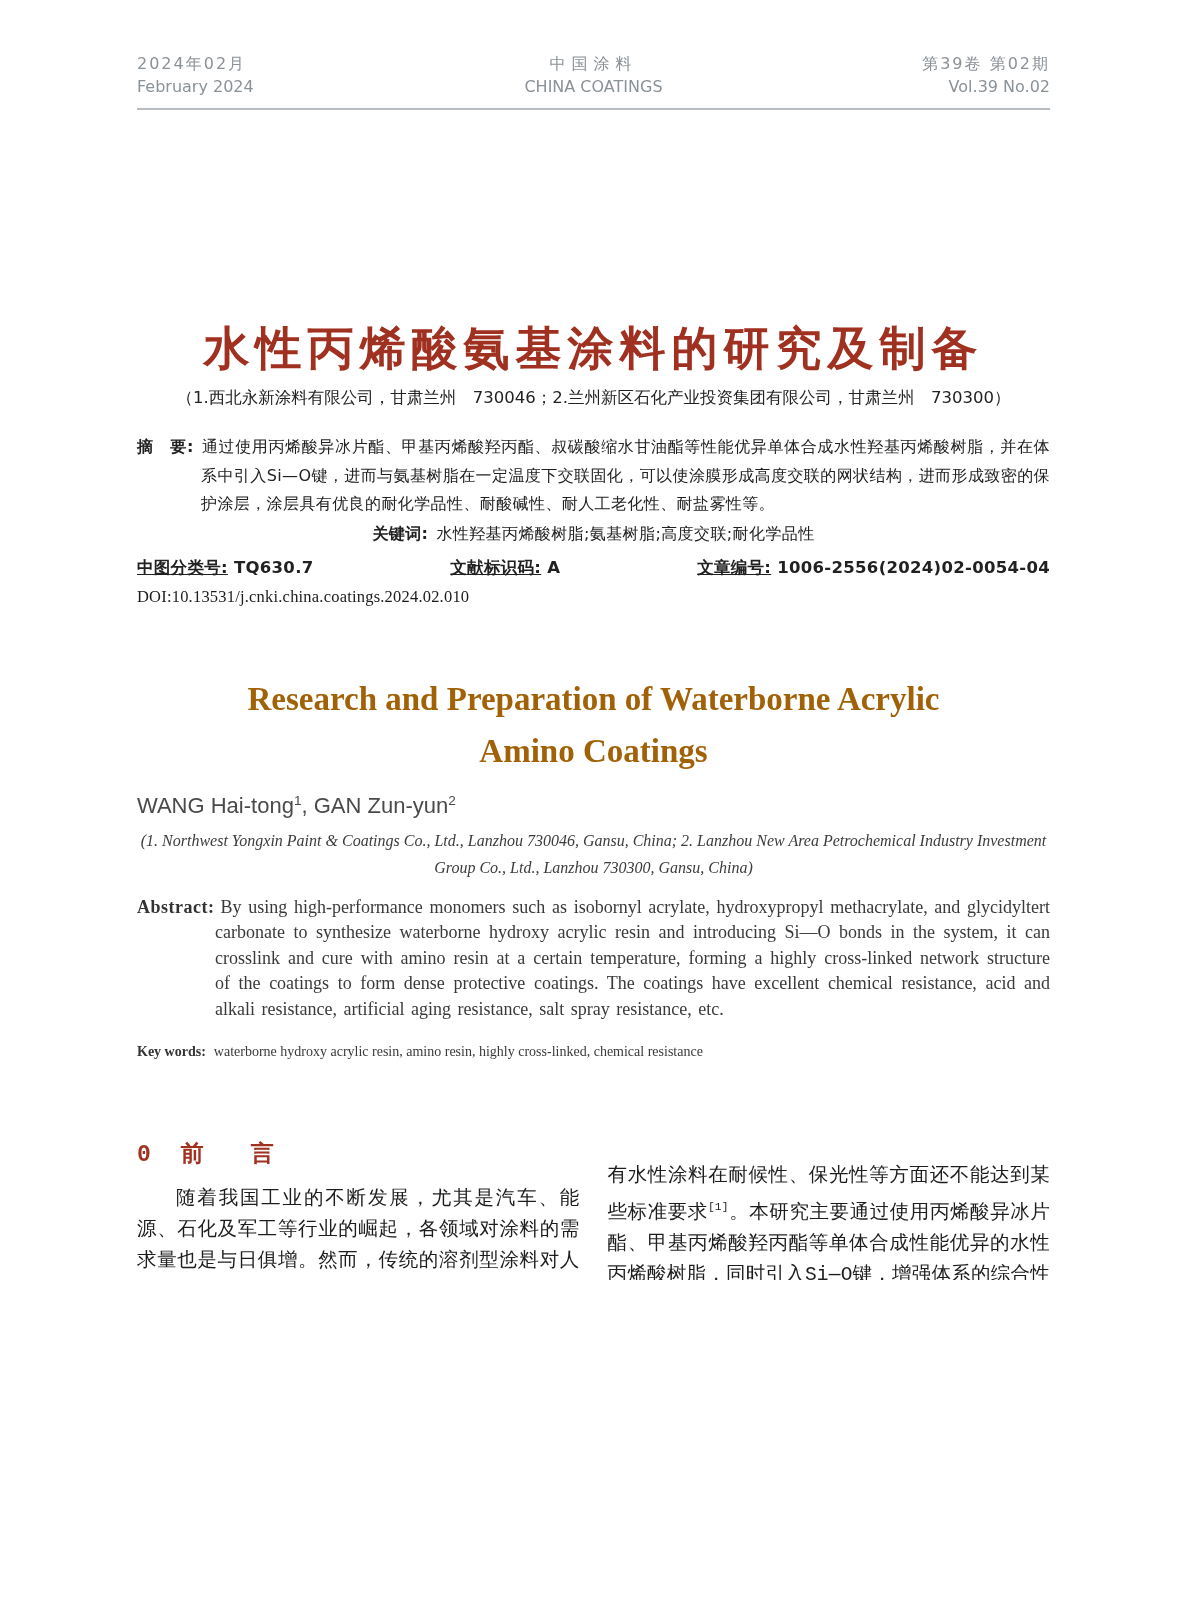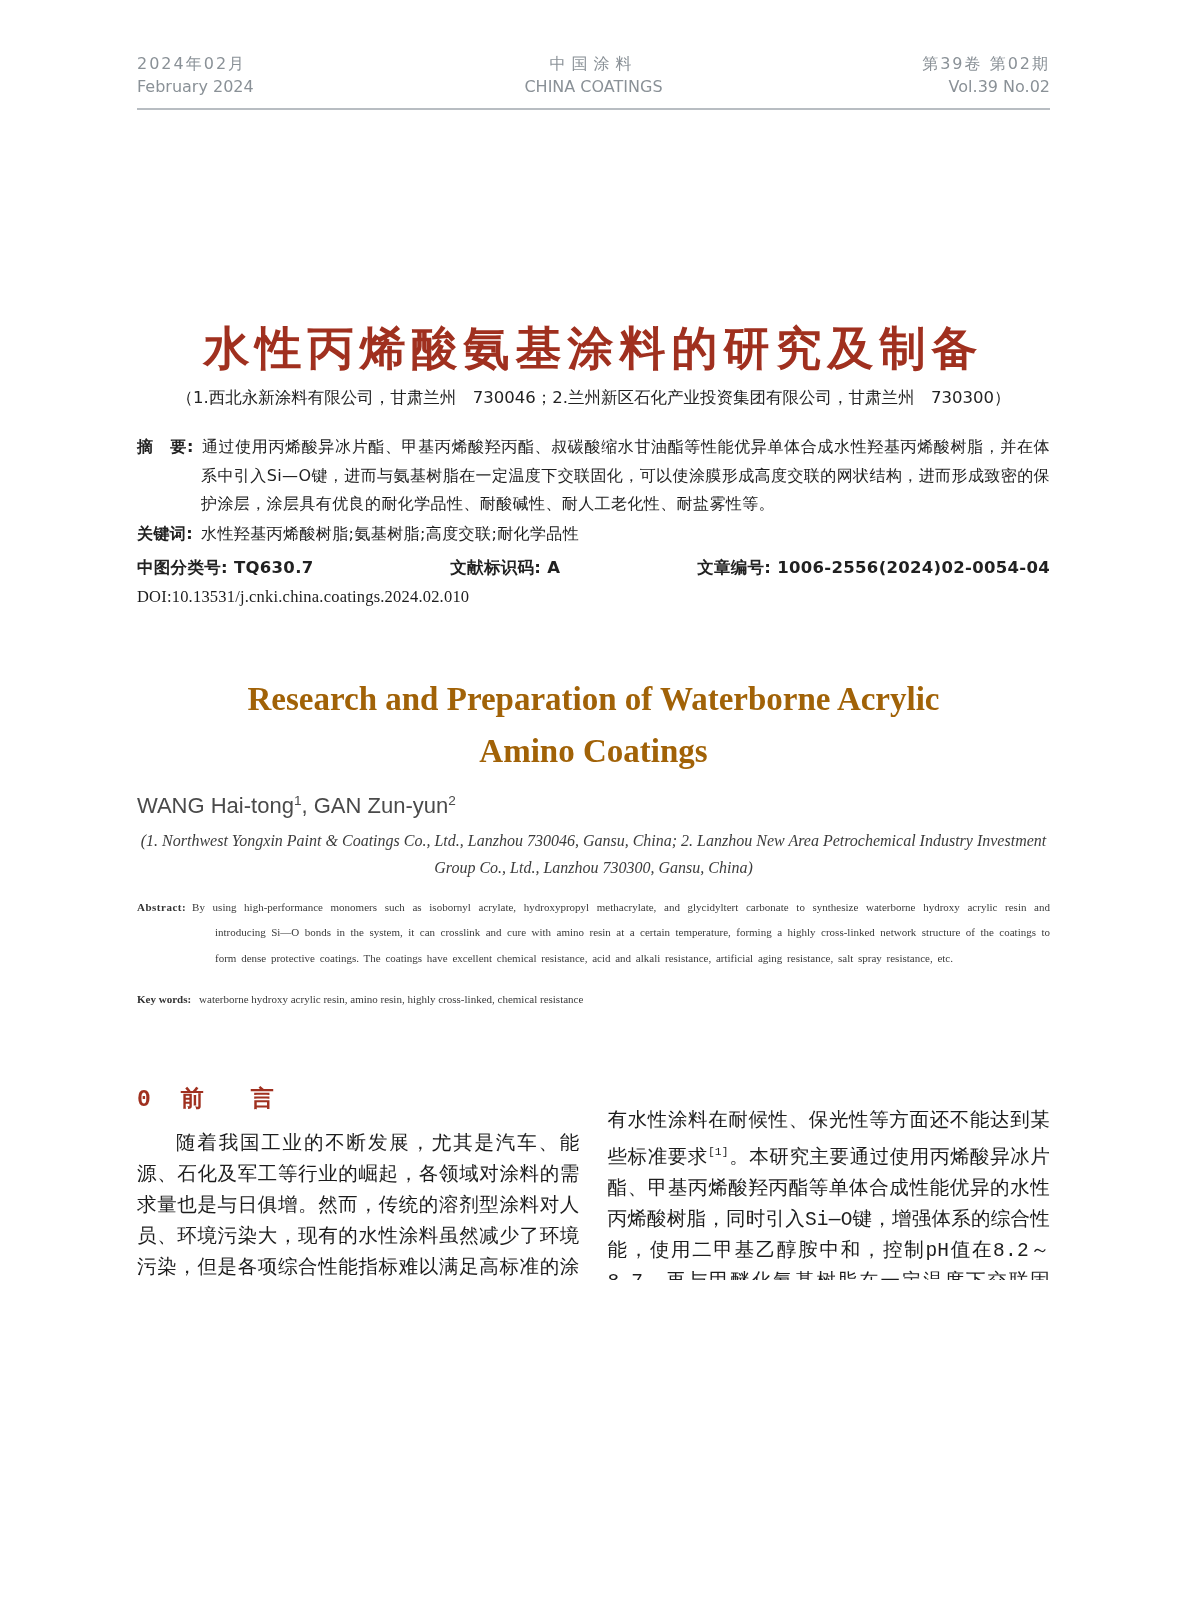--- a/index.html
+++ b/index.html
@@ -65,33 +65,34 @@
     text-align: justify;
     letter-spacing: 0.4px;
     padding-left: 64px;
     text-indent: -64px;
   }
   .abstract-cn .lbl { font-weight: 700; margin-right: 8px; }
   .keywords-cn {
     font-size: 16px;
     line-height: 29px;
     letter-spacing: 0.4px;
+    text-align: center;
   }
   .keywords-cn .lbl { font-weight: 700; margin-right: 8px; }
 
   
   .meta-row {
     margin-top: 9px;
     display: flex;
     justify-content: space-between;
     font-size: 16.5px;
     font-weight: 600;
     letter-spacing: 0.3px;
   }
-  .meta-row .lbl { margin-right: 6px; }
+  .meta-row .lbl { margin-right: 6px; text-decoration: underline; }
   .doi {
     margin-top: 8px;
     font-family: "Liberation Serif", serif;
     font-size: 16.5px;
     font-weight: 400;
     color: #1c1c1c;
     letter-spacing: 0.2px;
   }
 
   
@@ -118,33 +119,33 @@
     font-style: italic;
     font-size: 16px;
     line-height: 27px;
     color: #3c3c3c;
   }
 
   
   .abstract-en {
     margin-top: 14px;
     font-family: "Liberation Serif", serif;
-    font-size: 11px;
+    font-size: 18px;
     line-height: 25.5px;
     color: #3a3a3a;
     text-align: justify;
     padding-left: 78px;
     text-indent: -78px;
     word-spacing: 2px;
   }
   .abstract-en .lbl { font-weight: 700; letter-spacing: 0.5px; margin-right: 6px; color: #333; }
   .keywords-en {
     margin-top: 22px;
     font-family: "Liberation Serif", serif;
-    font-size: 11px;
+    font-size: 14px;
     color: #3a3a3a;
   }
   .keywords-en .lbl { font-weight: 700; margin-right: 8px; color: #333; }
 
   
   .columns {
     margin-top: 80px;
     display: flex;
     gap: 28px;
     font-family: Liberation Mono, monospace;

